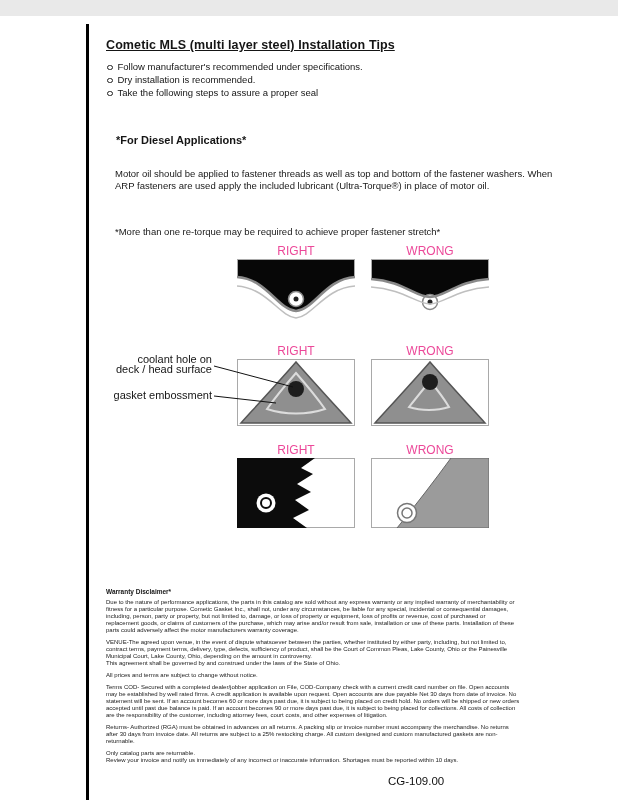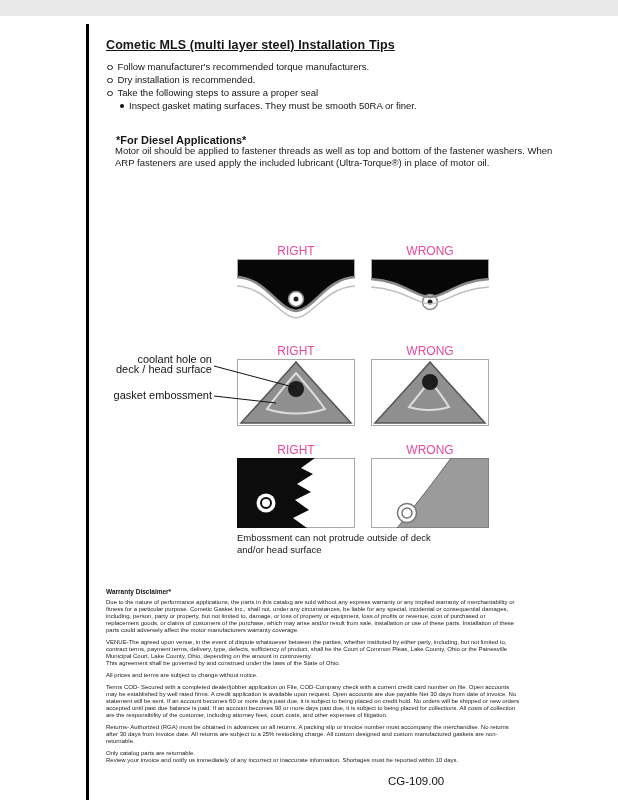--- a/index.html
+++ b/index.html
@@ -33,38 +33,35 @@
 
 <div class="page">
 
   <div class="left-rule"></div>
 
   <h1 class="title">Cometic MLS (multi layer steel) Installation Tips</h1>
 
   <div class="tips">
     <div class="li">
       <span class="mk open"></span>
-      <span>Follow manufacturer's recommended torque manufacturers.</span>
+      <span>Follow manufacturer's recommended under specifications.</span>
     </div>
     <div class="li">
       <span class="mk open"></span>
       <span>Dry installation is recommended.</span>
     </div>
     <div class="li">
       <span class="mk open"></span>
       <span>Take the following steps to assure a proper seal</span>
     </div>
-    <div class="li sub">
-      <span class="mk dot"></span>
-      <span>Inspect gasket mating surfaces.  They must be smooth 50RA or finer.</span>
-    </div>
   </div>
 
   <h2 class="h2">*For Diesel Applications*</h2>
-  <div class="para" style="left:115px;top:129px;width:440px;">Motor oil should be applied to fastener threads as well as top and bottom of the fastener washers. When ARP fasteners are used apply the included lubricant (Ultra-Torque®) in place of motor oil.</div>
+  <div class="para" style="left:115px;top:152px;width:440px;">Motor oil should be applied to fastener threads as well as top and bottom of the fastener washers. When ARP fasteners are used apply the included lubricant (Ultra-Torque®) in place of motor oil.</div>
+  <div class="para" style="left:115px;top:210px;width:452px;">*More than one re-torque may be required to achieve proper fastener stretch*</div>
 
   <div class="fig" style="left:237px;top:228px;height:100px;">
     <div class="fw" style="left:0;">RIGHT</div>
     <div class="fw" style="left:134px;">WRONG</div>
     <div class="panel" style="left:0;top:15px;">
       <svg width="118" height="65" viewBox="0 0 118 65">
         <rect x="0.5" y="0.5" width="117" height="64" fill="#070707" stroke="#a9a9a9"></rect>
         <path d="M0,18 C30,20 40,50 59,52 C78,50 88,20 118,18 L118,65 L0,65 Z" fill="#fff"></path>
         <path d="M0,18 C30,20 40,50 59,52 C78,50 88,20 118,18" fill="none" stroke="#8a8a8a" stroke-width="2.5"></path>
         <path d="M0,27 C30,29 42,57 59,59 C76,57 88,29 118,27" fill="none" stroke="#bfbfbf" stroke-width="1.5"></path>
@@ -125,22 +122,20 @@
       </svg>
     </div>
     <div class="panel" style="left:134px;top:15px;">
       <svg width="118" height="70" viewBox="0 0 118 70">
         <rect x="0.5" y="0.5" width="117" height="69" fill="#fff" stroke="#a9a9a9"></rect>
         <path d="M118,0 L118,70 L26,70 C44,48 64,22 80,0 Z" fill="#9b9b9b" stroke="#666"></path>
         <circle cx="36" cy="55" r="9.5" fill="#fff" stroke="#777" stroke-width="1.5"></circle>
         <circle cx="36" cy="55" r="5" fill="none" stroke="#777" stroke-width="1.5"></circle>
       </svg>
     </div>
-    <div class="caption" style="top:89px;">Embossment can not protrude outside of deck
-and/or head surface</div>
   </div>
 
   <div class="warranty">
     <h3>Warranty Disclaimer*</h3>
     <p class="wp">Due to the nature of performance applications, the parts in this catalog are sold without any express warranty or any implied warranty of merchantability or fitness for a particular purpose.  Cometic Gasket Inc., shall not, under any circumstances, be liable for any special, incidental or consequential damages, including, person, party or property, but not limited to, damage, or loss of property or equipment, loss of profits or revenue, cost of purchased or replacement goods, or claims of customers of the purchase, which may arise and/or result from sale, installation or use of these parts.  Installation of these parts could adversely affect the motor manufacturers warranty coverage.</p>
     <p class="wp">VENUE-The agreed upon venue, in the event of dispute whatsoever between the parties, whether instituted by either party, including, but not limited to, contract terms, payment terms, delivery, type, defects, sufficiency of product, shall be the Court of Common Pleas, Lake County, Ohio or the Painesville Municipal Court, Lake County, Ohio, depending on the amount in controversy.
 This agreement shall be governed by and construed under the laws of the State of Ohio.</p>
     <p class="wp">All prices and terms are subject to change without notice.</p>
     <p class="wp">Terms COD- Secured with a completed dealer/jobber application on File, COD-Company check with a current credit card number on file.  Open accounts may be established by well rated firms.  A credit application is available upon request.  Open accounts are due payable Net 30 days from date of invoice.  No statement will be sent.  If an account becomes 60 or more days past due, it is subject to being placed on credit hold.  No orders will be shipped or new orders accepted until past due balance is paid.  If an account becomes 90 or more days past due, it is subject to being placed for collections.  All costs of collection are the responsibility of the customer, including attorney fees, court costs, and other expenses of litigation.</p>
     <p class="wp">Returns- Authorized (RGA) must be obtained in advances on all returns.  A packing slip or invoice number must accompany the merchandise.  No returns after 30 days from invoice date.  All returns are subject to a 25% restocking charge.  All custom designed and custom manufactured gaskets are non-returnable.</p>

